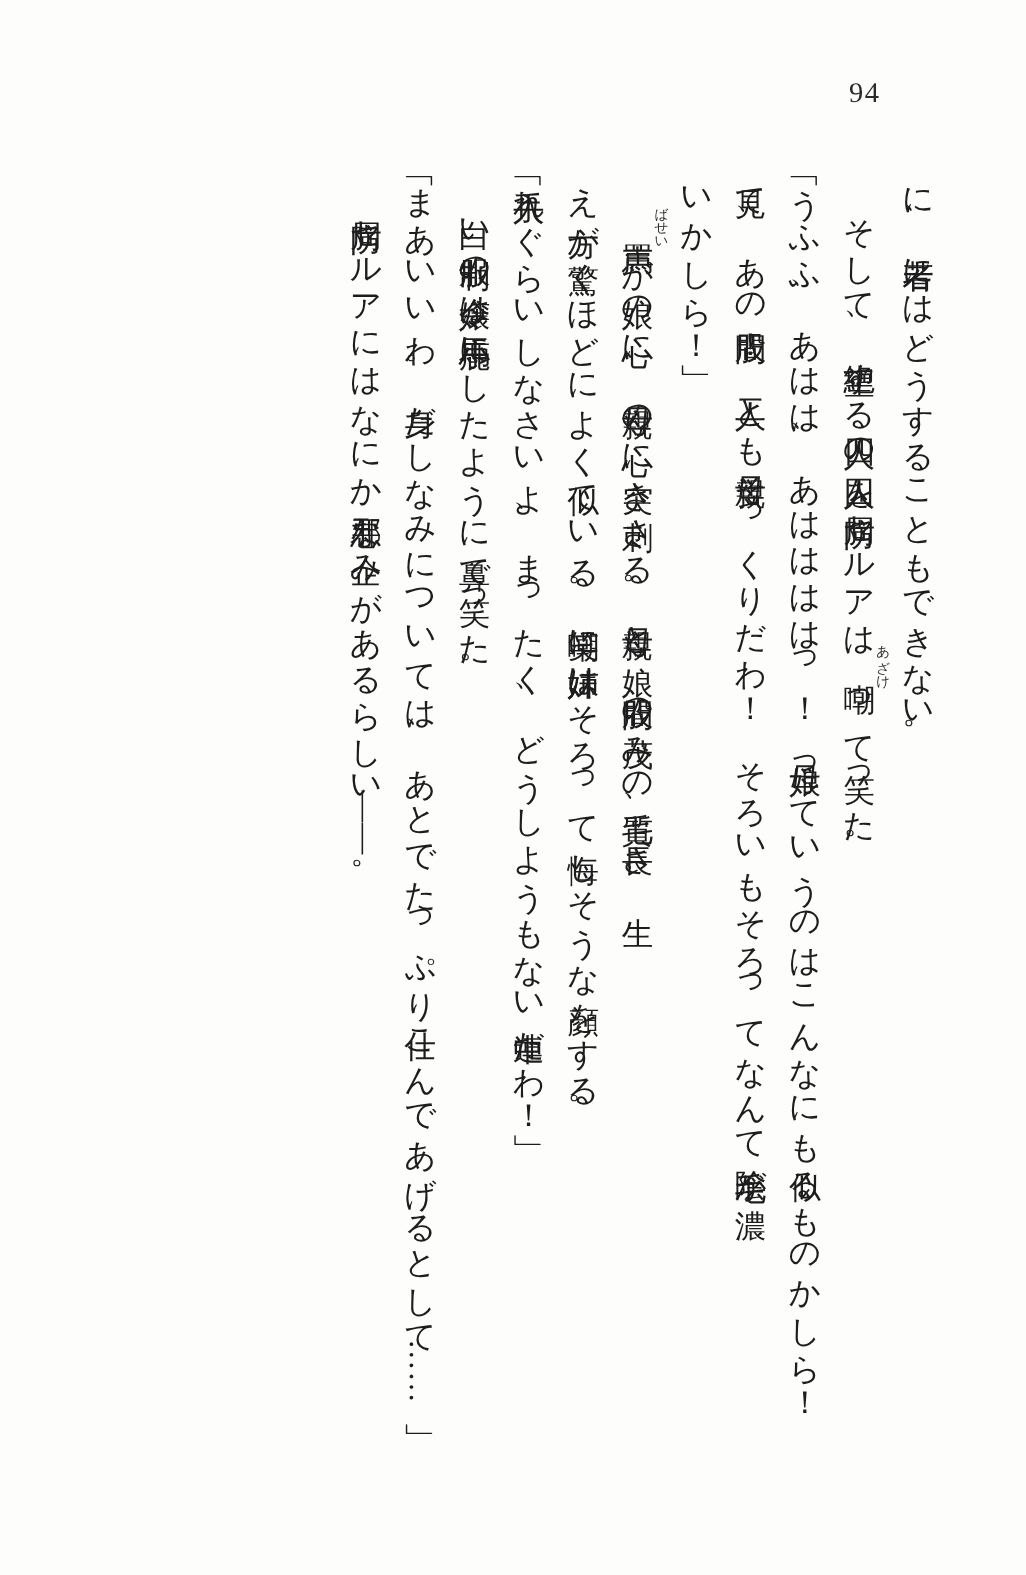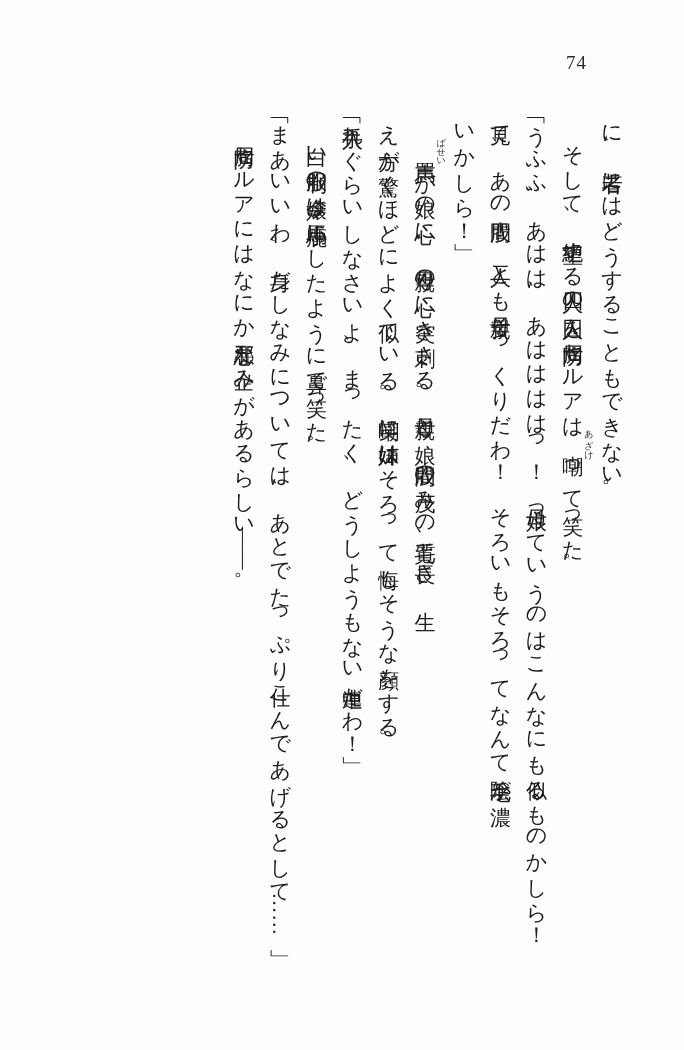--- a/index.html
+++ b/index.html
@@ -52,21 +52,21 @@
     font-size: 9px;
     letter-spacing: 0;
     line-height: 1;
     color: #2b2b2b;
   }
 </style>
 </head>
 <body>
 
 <div class="page">
-  <div class="page-number">74</div>
+  <div class="page-number">94</div>
   <div class="text-block" id="text-block">
       <p class="line">に、若者にはどうすることもできない。</p>
       <p class="line indent">そして、絶望する四人の囚人を周防セルアは<ruby>嘲<rt>あざけ</rt></ruby>って笑った。</p>
       <p class="line">「うふふ、あはは、あははははっ！　母娘っていうのはこんなにも似るものかしら！</p>
       <p class="line">見て、あの股間！　二人とも母親そっくりだわ！　そろいもそろってなんて陰毛が濃</p>
       <p class="line">いかしら！」</p>
       <p class="line indent"><ruby>罵声<rt>ばせい</rt></ruby>が娘の心に、母親の心に突き刺さる。母親と娘、股間の茂みの毛質、長さ、生</p>
       <p class="line">え方が驚くほどによく似ている。嘲笑に姉妹はそろって悔しそうな顔をする。</p>
       <p class="line">「手入れぐらいしなさいよ、まったく、どうしようもない連中だわ！」</p>
       <p class="line indent">白い制服の令嬢は小馬鹿にしたように鼻で笑った。</p>

